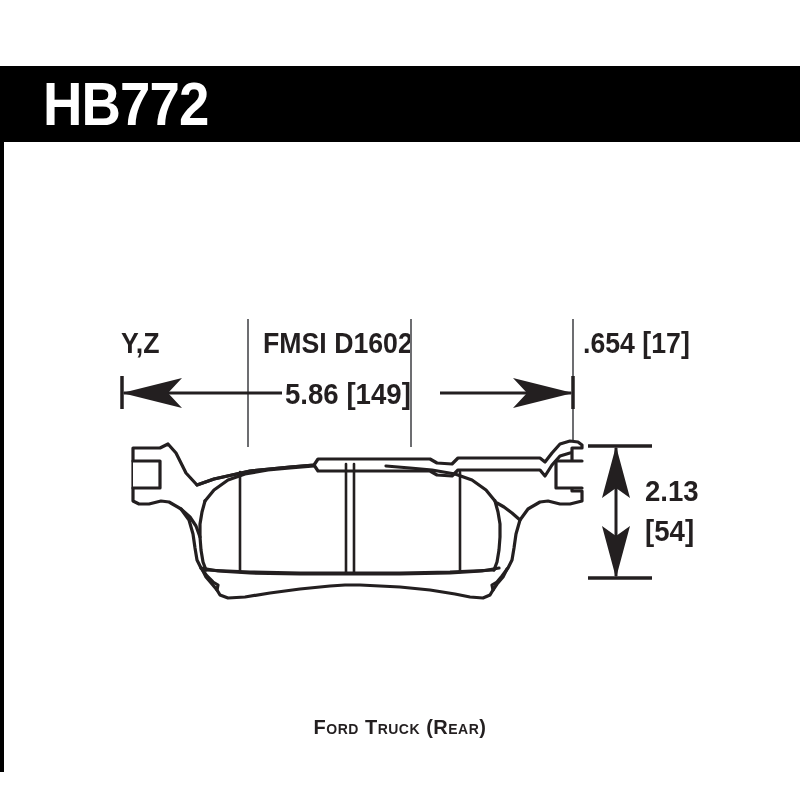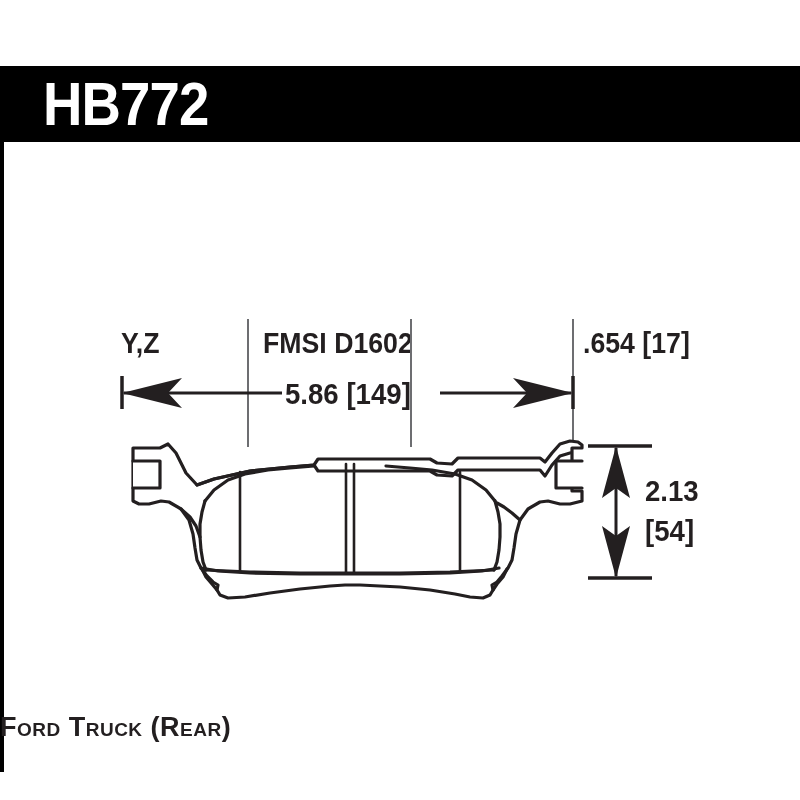--- a/index.html
+++ b/index.html
@@ -118,24 +118,24 @@
   .dim-width  { left: 285px; top: 365px; }
   .dim-height-1 { left: 645px; top: 462px; }
   .dim-height-2 { left: 645px; top: 502px; }
 
   
   .caption {
     position: absolute;
     left: 0;
     top: 698px;
     width: 800px;
-    text-align: left;
+    text-align: center;
     font-family: "Liberation Sans Narrow", "Liberation Sans", sans-serif;
     font-weight: bold;
-    font-size: 27px;
+    font-size: 20px;
     line-height: 34px;
     color: #231f20;
     font-variant: small-caps;
     letter-spacing: 0.5px;
   }
 </style>
 </head>
 <body>
 
 <div id="spec-sheet">

